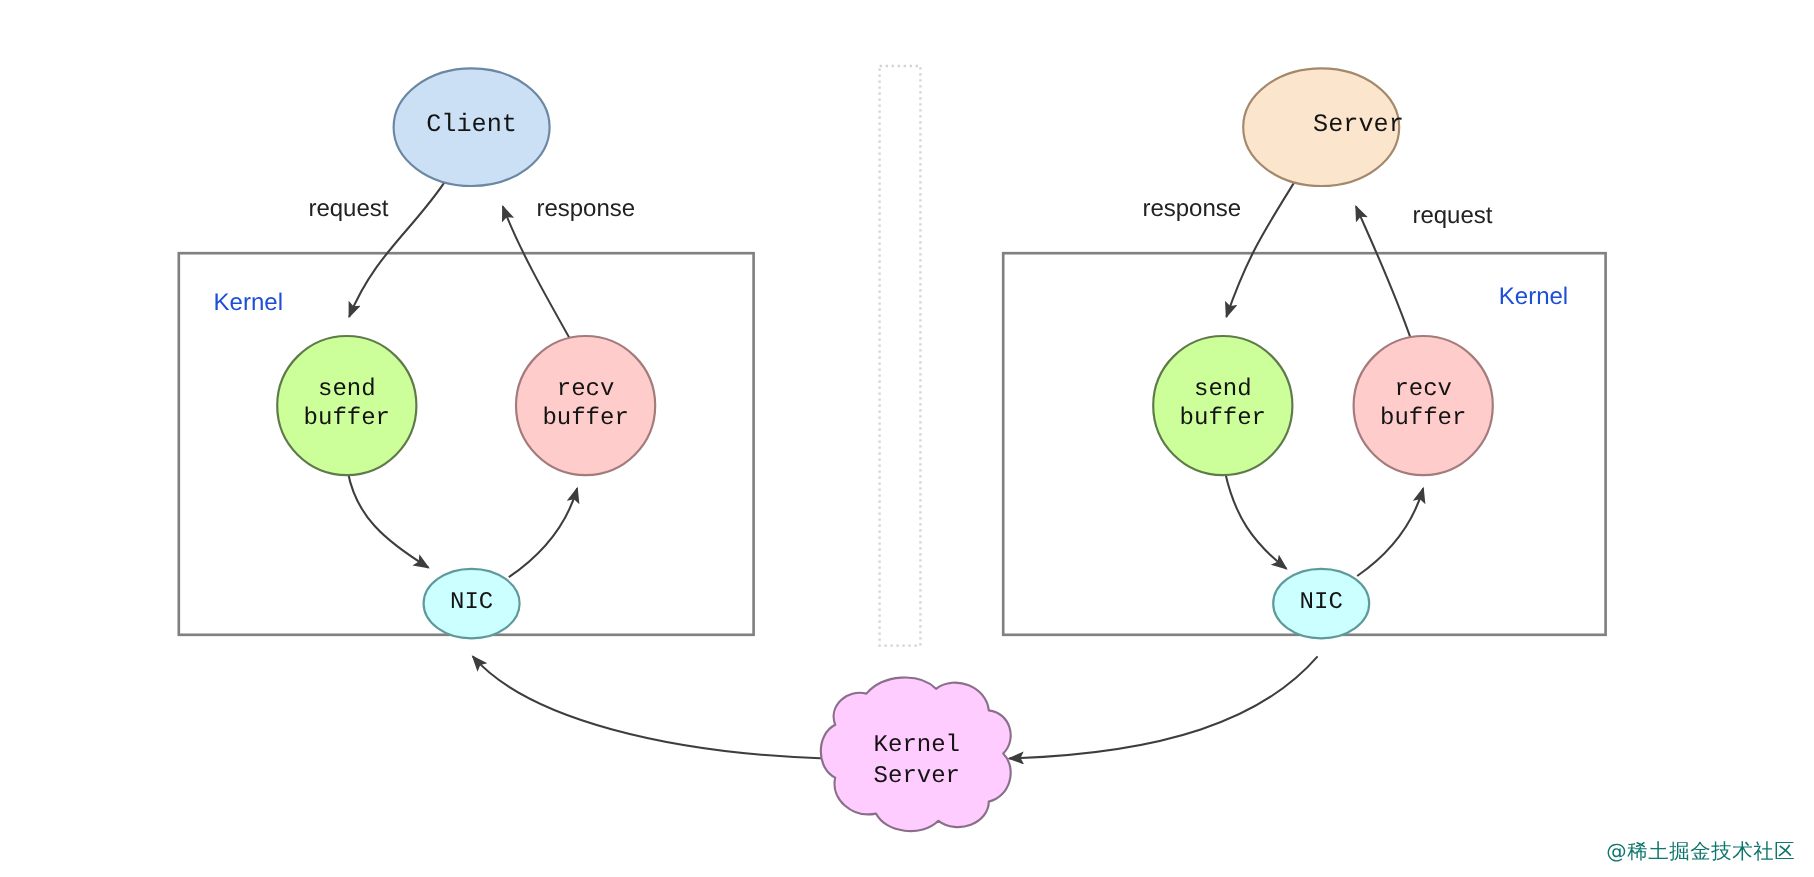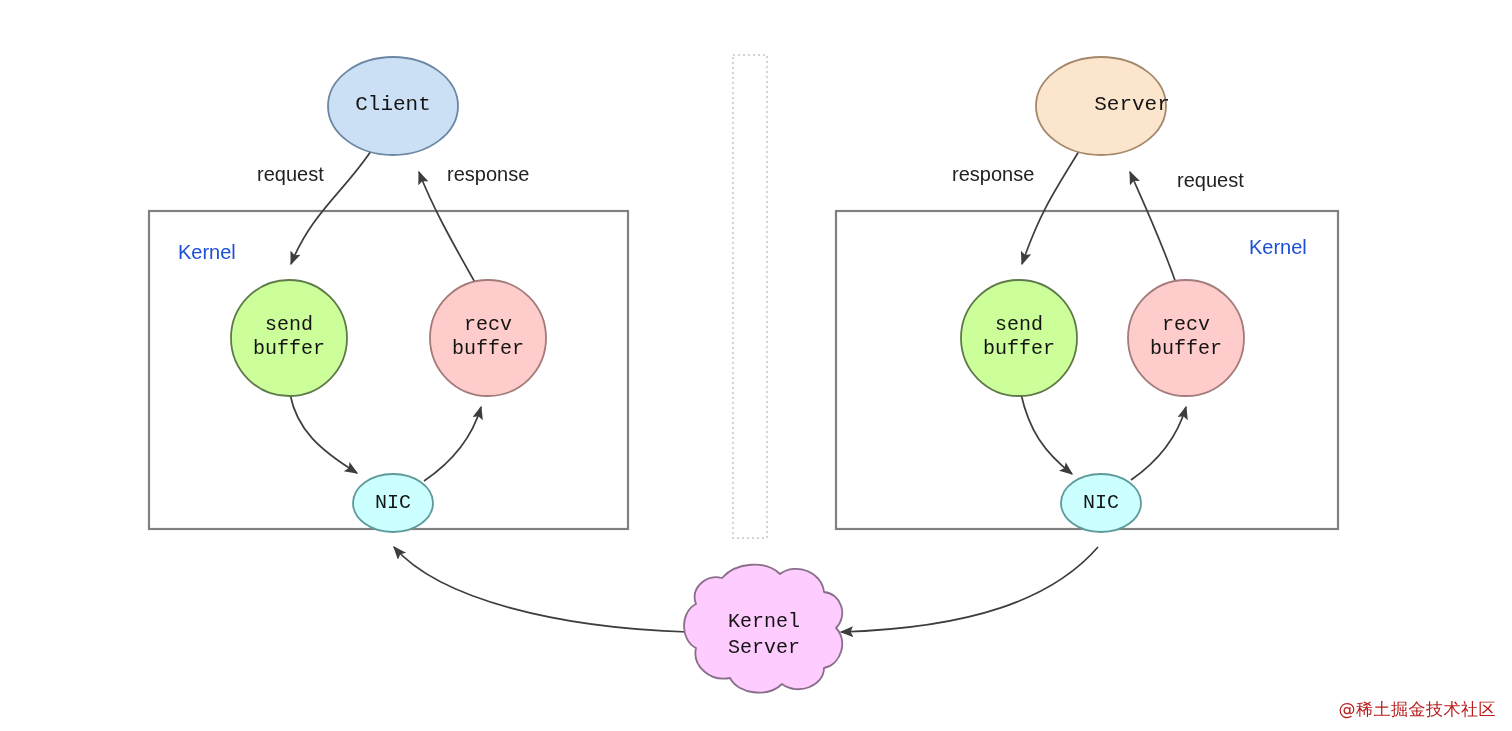--- a/index.html
+++ b/index.html
@@ -42,21 +42,21 @@
     position: absolute;
     font-size: 20px;
     color: #1d4ed8;
     white-space: nowrap;
   }
   .watermark {
     position: absolute;
     right: 16px;
     bottom: 10px;
     font-size: 17px;
-    color: #b91c1c;
+    color: #0f766e;
     letter-spacing: 0.5px;
     font-family: "DejaVu Sans", sans-serif;
     white-space: nowrap;
   }
 </style>
 </head>
 <body>
 
 <svg id="canvas" viewBox="0 0 1512 731" xmlns="http://www.w3.org/2000/svg">
   <defs>

